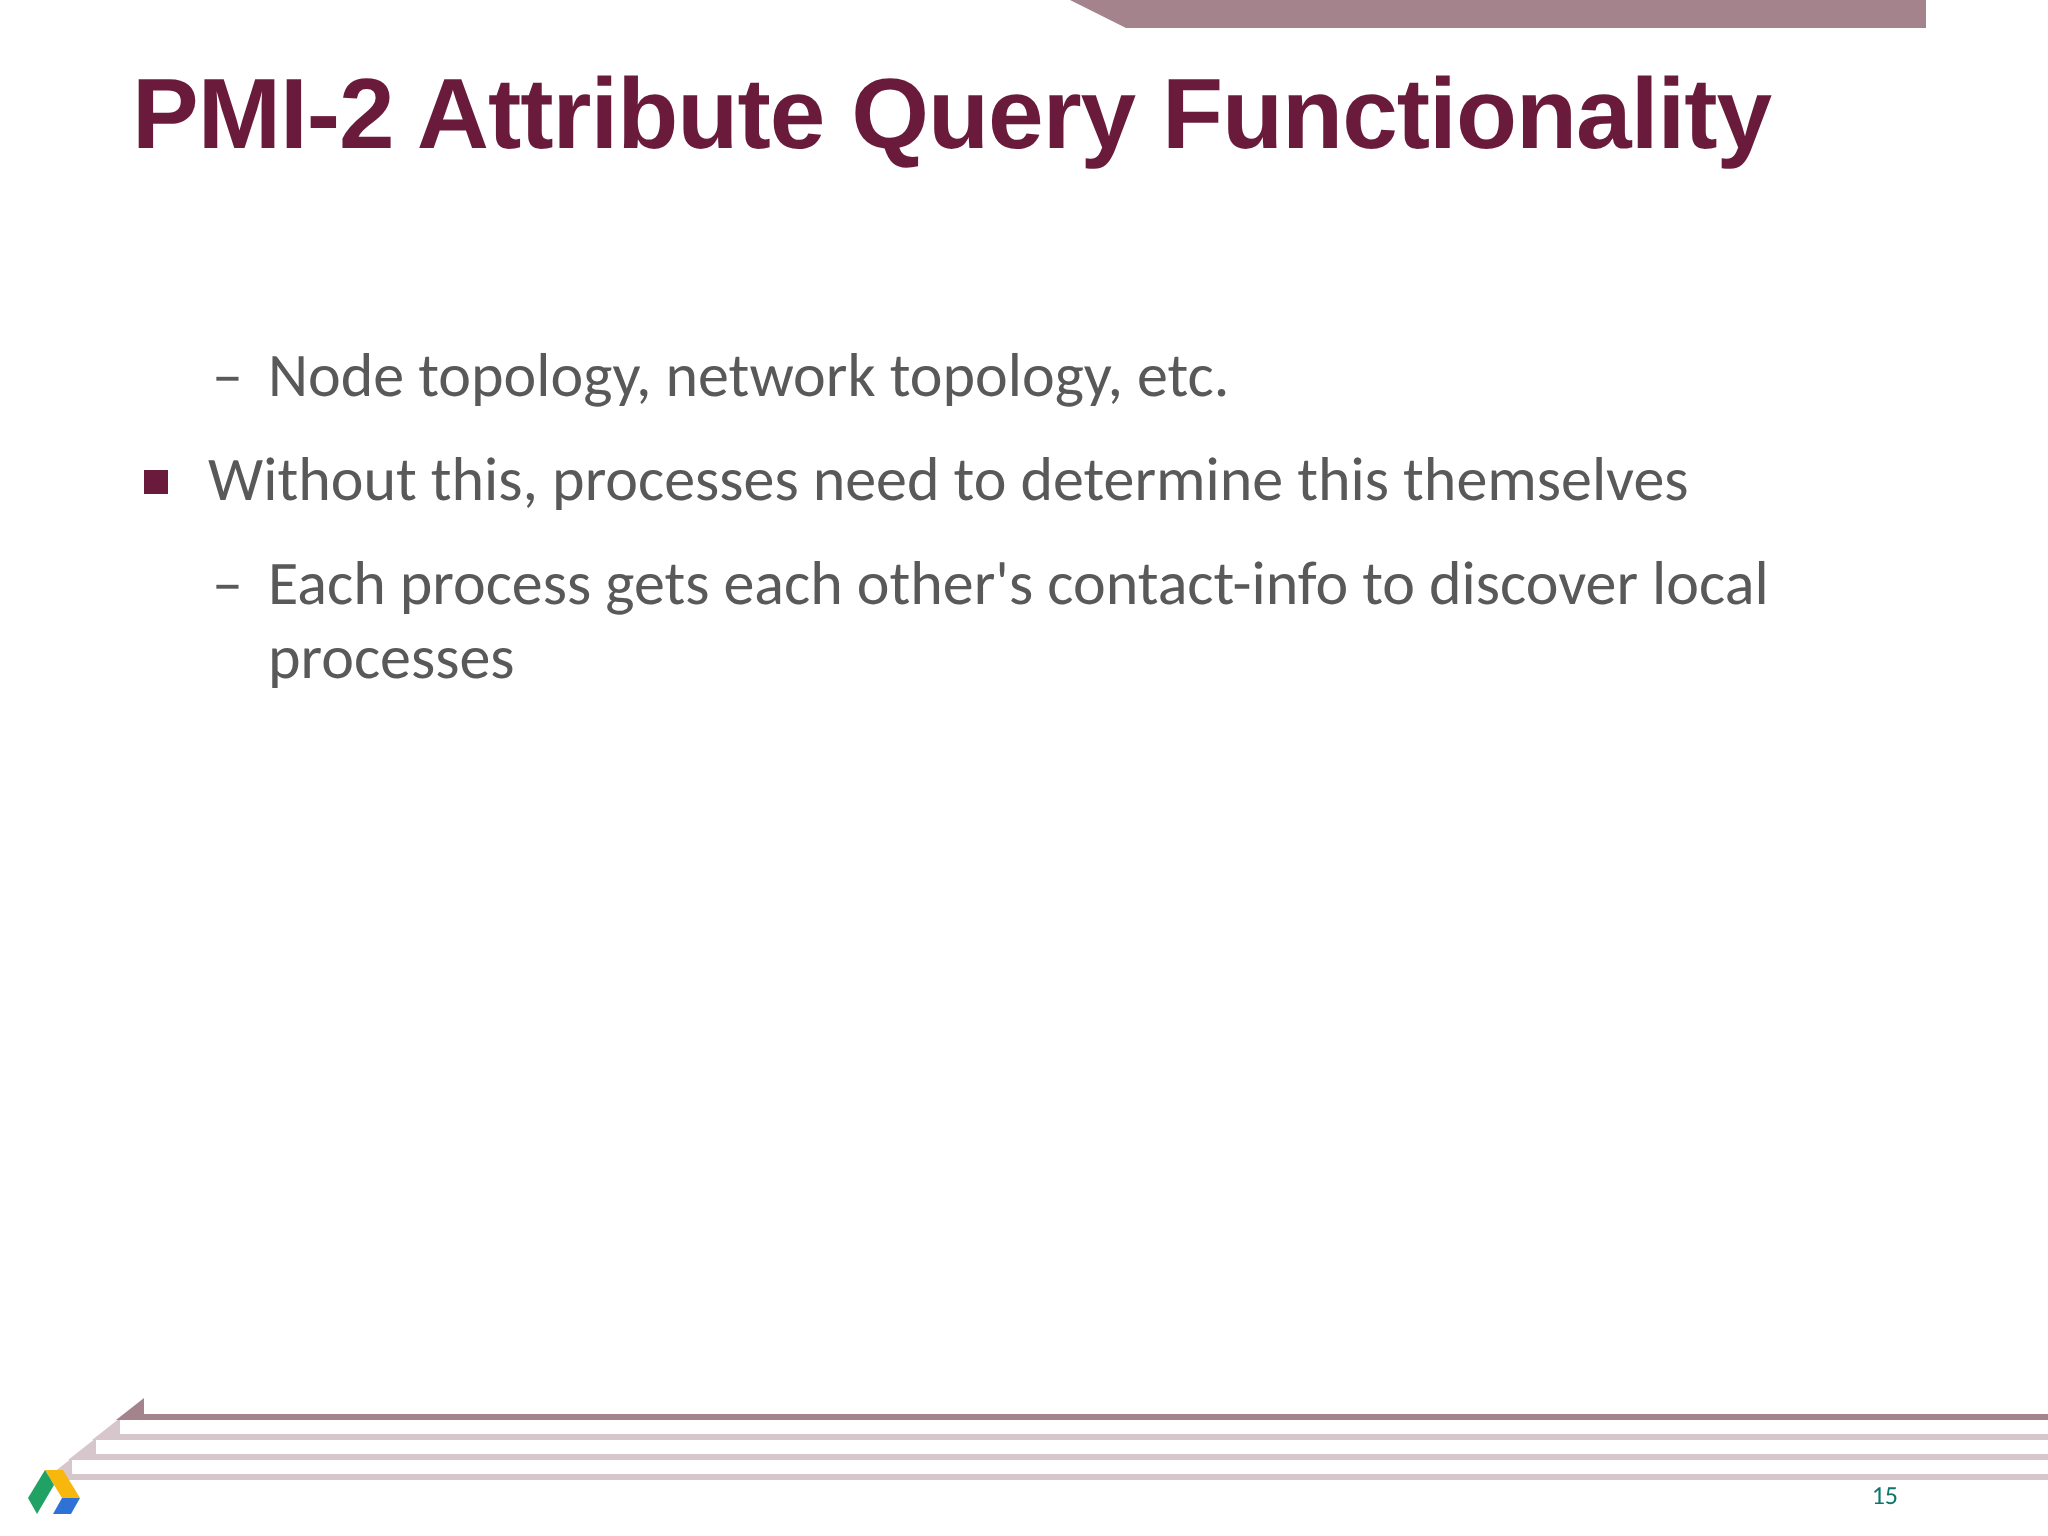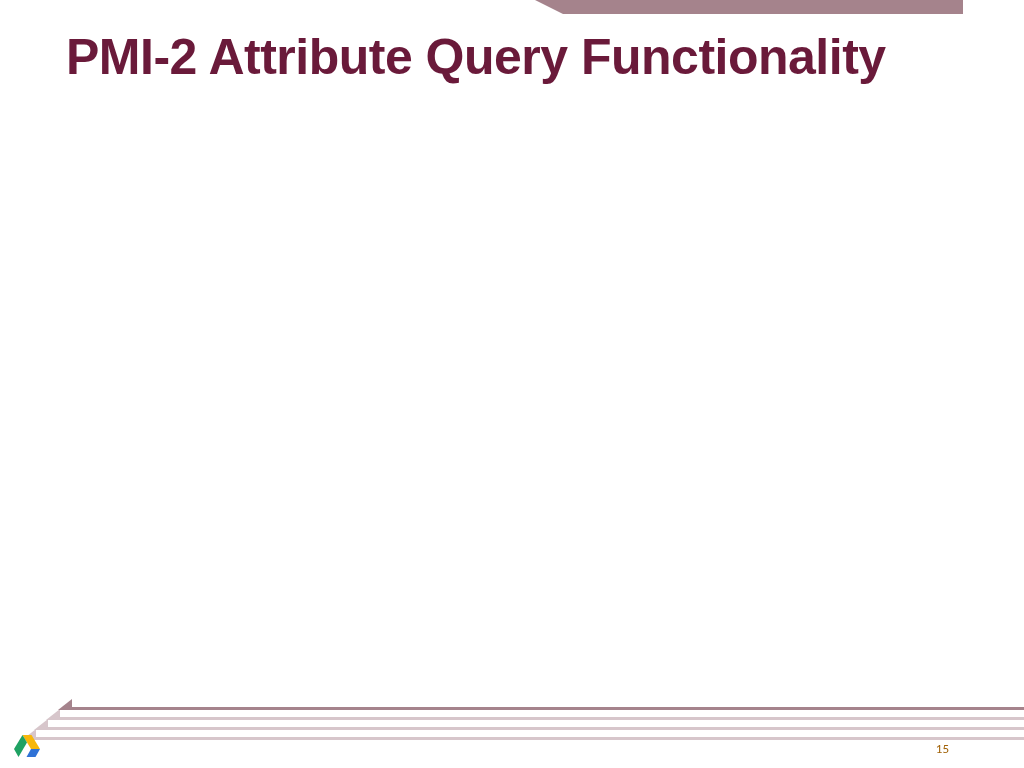--- a/index.html
+++ b/index.html
@@ -53,21 +53,21 @@
     position: absolute;
     left: 34px; top: 0;
     color: #595959;
     font-size: 31px;
   }
   .complexity-p { font-style: italic; }
   .complexity-sup { font-size: 0.62em; vertical-align: super; font-style: normal; }
   .page-num {
     position: absolute;
     right: 14px; bottom: 12px;
-    color: #a16207;
+    color: #0f766e;
     font-size: 13px;
     font-family: Calibri, Arial, sans-serif;
   }
   .footer-stripes {
     position: absolute;
     left: 0; bottom: 28px;
     width: 1024px; height: 36px;
   }
   .stripe { position: absolute; height: 3px; background: #d7c6cb; }
   .stripe::before {
@@ -92,20 +92,23 @@
 </head>
 <body>
 
 <div class="slide">
 
   <div class="top-tab"></div>
 
   <h1 class="title">PMI-2 Attribute Query Functionality</h1>
 
   <div class="body">
+    <div class="lvl2">Node topology, network topology, etc.</div>
+    <div class="lvl1">Without this, processes need to determine this themselves</div>
+    <div class="lvl2">Each process gets each other's contact-info to discover local processes</div>
   </div>
 
   <div class="footer-stripes">
     <div class="stripe s1"></div>
     <div class="stripe s2"></div>
     <div class="stripe s3"></div>
     <div class="stripe s4"></div>
   </div>
 
   <svg class="logo" viewBox="0 0 26 24">

